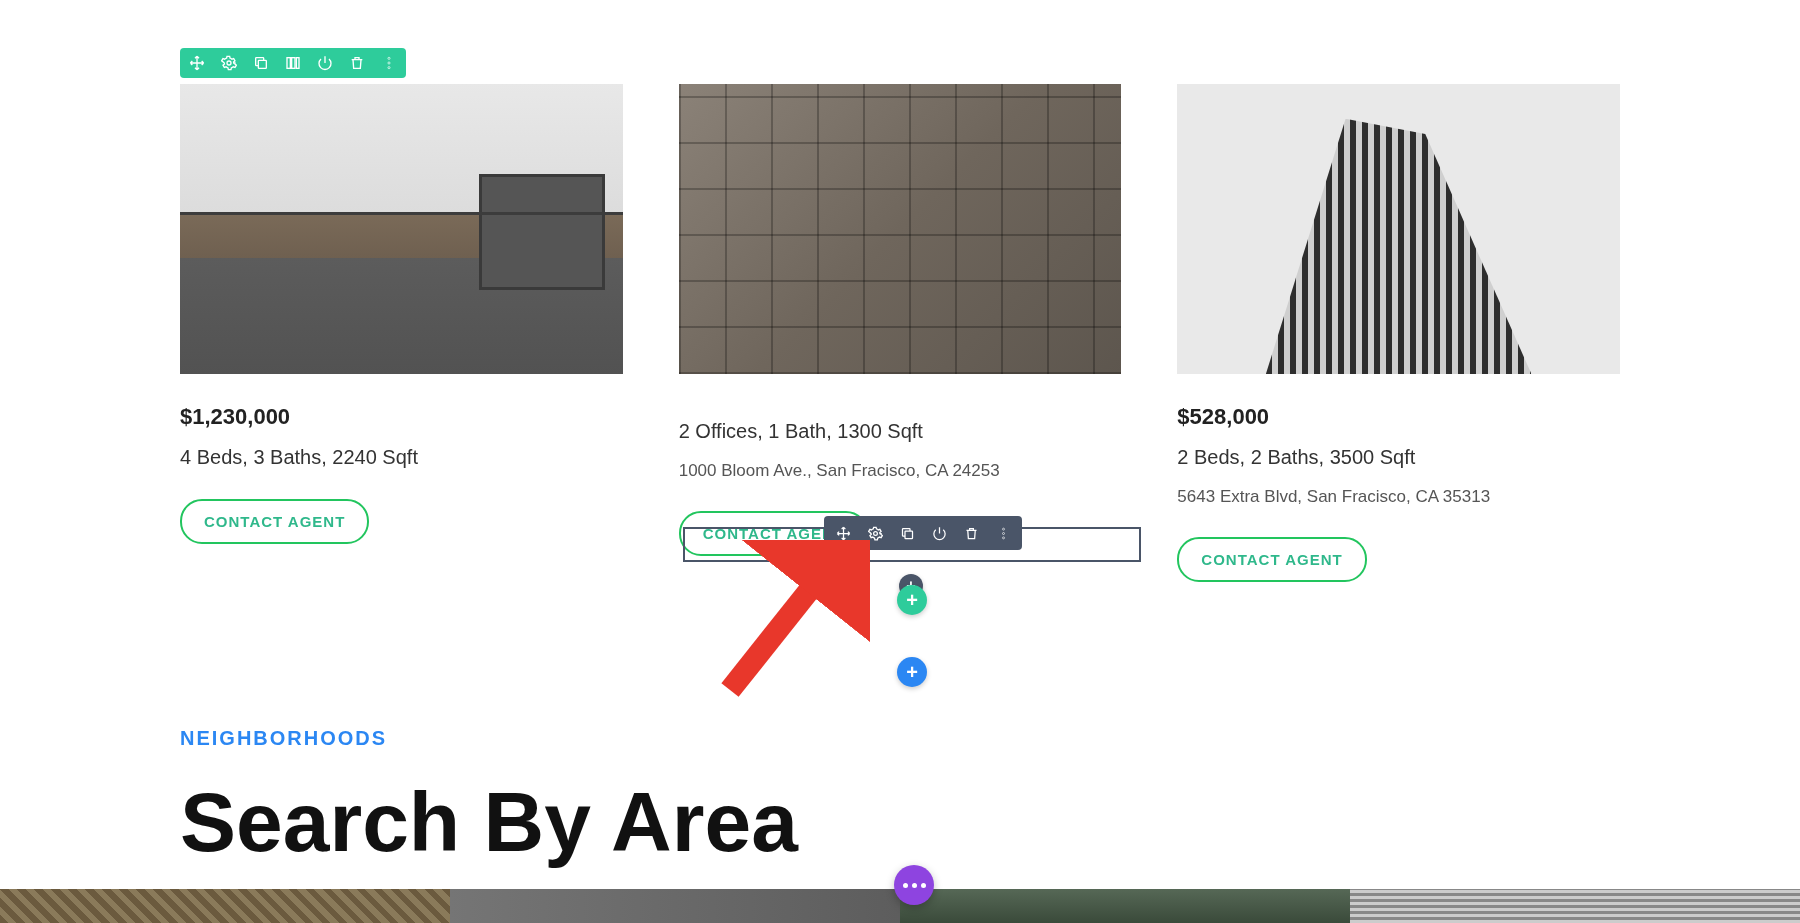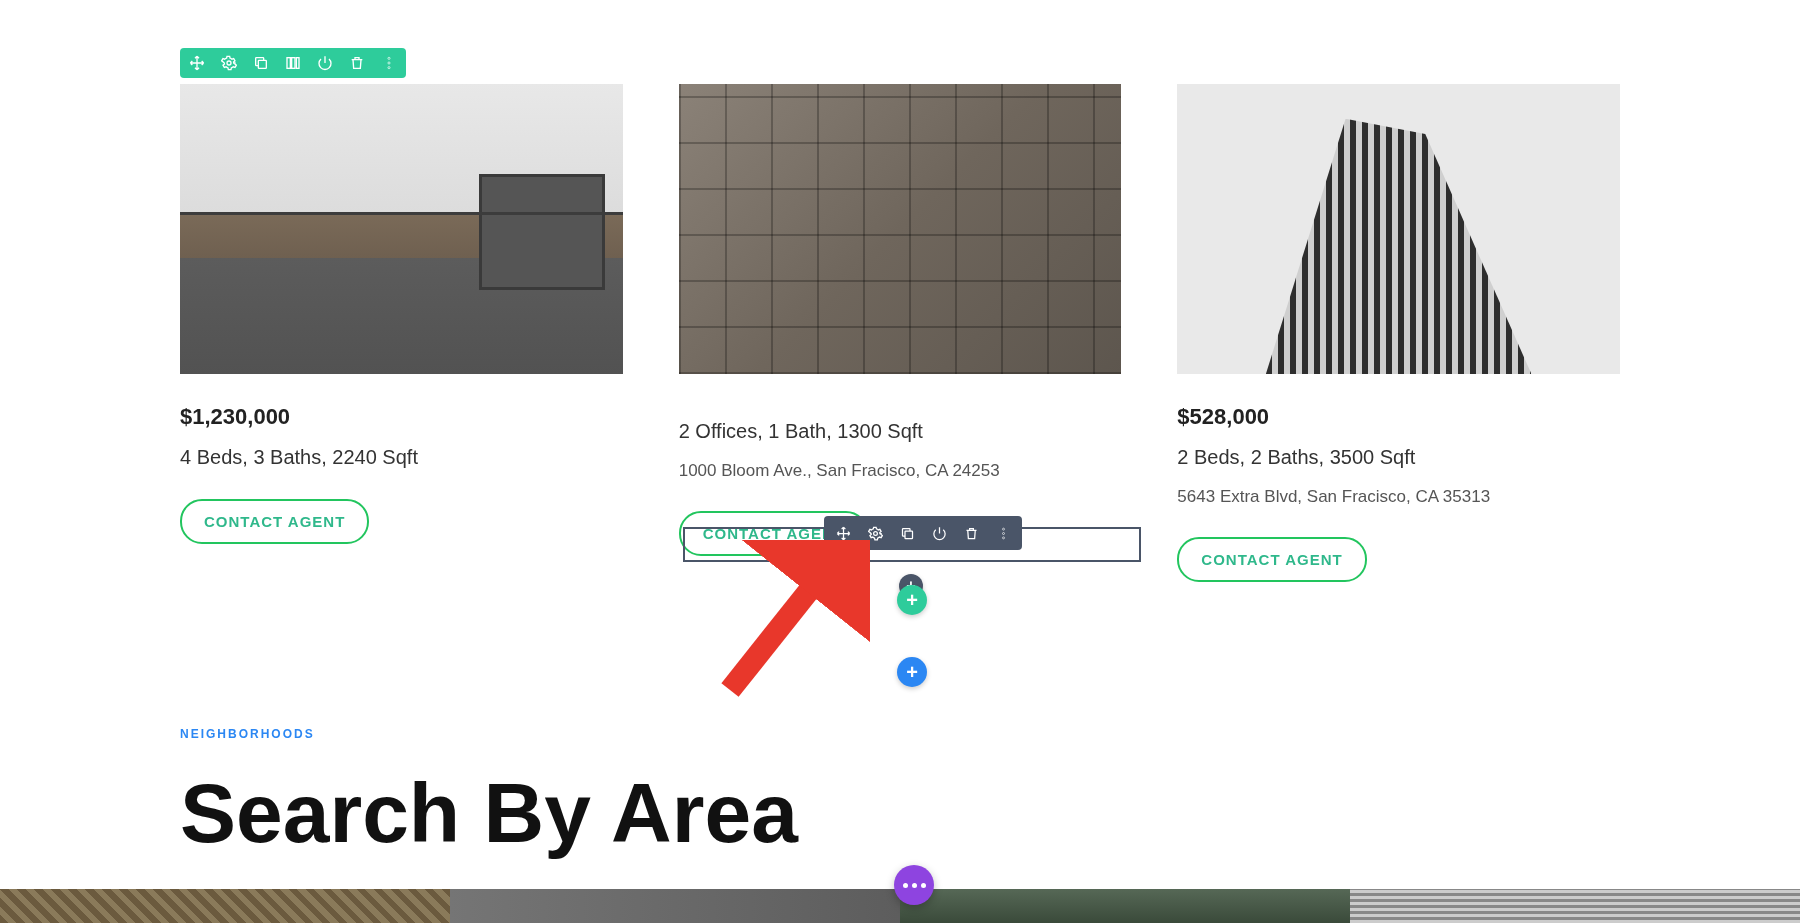--- a/index.html
+++ b/index.html
@@ -180,21 +180,21 @@
     pointer-events:none;
   }
   
   .lower {
     margin-top: 145px;
   }
   .kicker {
     color:#2b87f3;
     font-weight:700;
     letter-spacing:2px;
-    font-size:12px;
+    font-size:20px;
   }
   .headline {
     font-size:84px;
     font-weight:600;
     color:#111;
     margin-top:28px;
     line-height:1.05;
   }
   
   .strip {

